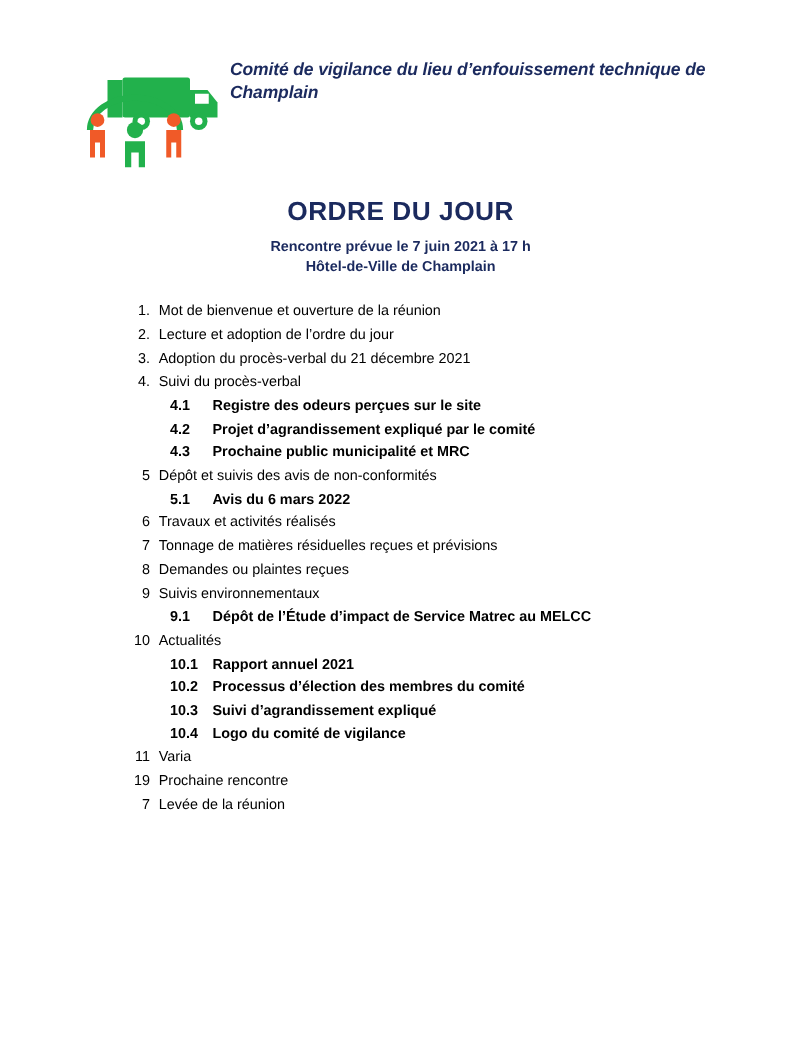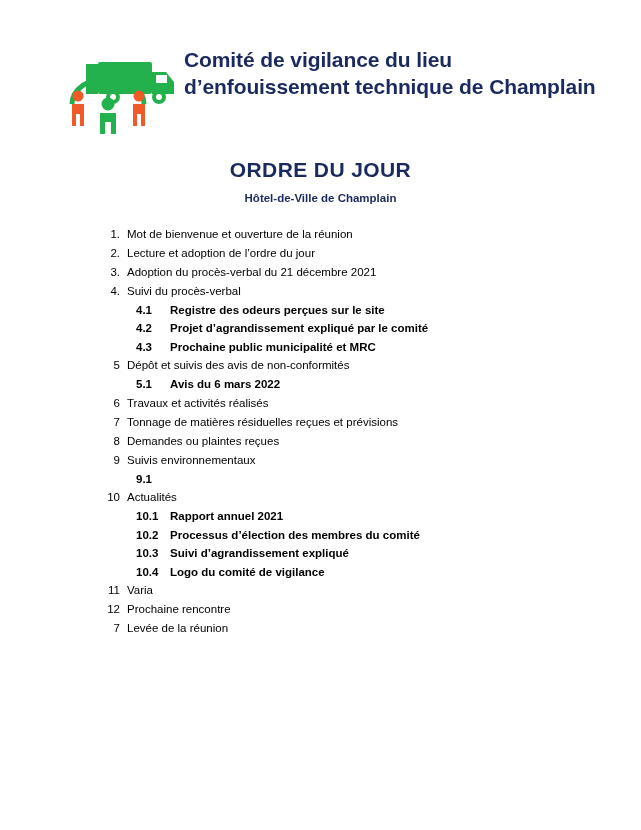--- a/index.html
+++ b/index.html
@@ -28,27 +28,28 @@
     padding: 34px 20px 0 38px;
   }
   .logo {
     width: 140px;
     height: 100px;
     flex: 0 0 140px;
     position: relative;
   }
   .org-title {
     flex: 1;
-    font-size: 21px;
+    font-size: 14px;
     font-weight: bold;
     line-height: 1.30;
     color: #1b2a5e;
     padding-top: 12px;
     padding-left: 6px;
     letter-spacing: -0.1px;
+    font-style: italic;
   }
 
   
   .doc-title {
     text-align: center;
     font-size: 21px;
     font-weight: bold;
     color: #1b2a5e;
     margin-top: 24px;
     letter-spacing: 0.4px;
@@ -124,20 +125,21 @@
         <path d="M95 70 L107 70 L107 92 L103 92 L103 80 L99 80 L99 92 L95 92 Z" fill="#f05a28"></path>
       </svg>
     </div>
 
     <div class="org-title">Comité de vigilance du lieu d’enfouissement technique de Champlain</div>
   </div>
 
   <div class="doc-title">ORDRE DU JOUR</div>
 
   <div class="doc-sub">
+    <div>Rencontre prévue le 7 juin 2021 à 17 h</div>
     <div>Hôtel-de-Ville de Champlain</div>
   </div>
 
   <div class="agenda">
     <div class="item lvl1">
         <span class="num">1.</span>
         <span class="txt">Mot de bienvenue et ouverture de la réunion</span>
       </div>
     <div class="item lvl1">
         <span class="num">2.</span>
@@ -182,20 +184,21 @@
     <div class="item lvl1">
         <span class="num">8</span>
         <span class="txt">Demandes ou plaintes reçues</span>
       </div>
     <div class="item lvl1">
         <span class="num">9</span>
         <span class="txt">Suivis environnementaux</span>
       </div>
     <div class="item lvl2">
         <span class="num">9.1</span>
+        <span class="txt">Dépôt de l’Étude d’impact de Service Matrec au MELCC</span>
       </div>
     <div class="item lvl1">
         <span class="num">10</span>
         <span class="txt">Actualités</span>
       </div>
     <div class="item lvl2">
         <span class="num">10.1</span>
         <span class="txt">Rapport annuel 2021</span>
       </div>
     <div class="item lvl2">
@@ -208,21 +211,21 @@
       </div>
     <div class="item lvl2">
         <span class="num">10.4</span>
         <span class="txt">Logo du comité de vigilance</span>
       </div>
     <div class="item lvl1">
         <span class="num">11</span>
         <span class="txt">Varia</span>
       </div>
     <div class="item lvl1">
-        <span class="num">12</span>
+        <span class="num">19</span>
         <span class="txt">Prochaine rencontre</span>
       </div>
     <div class="item lvl1">
         <span class="num">7</span>
         <span class="txt">Levée de la réunion</span>
       </div>
   </div>
 
 </div>
 

